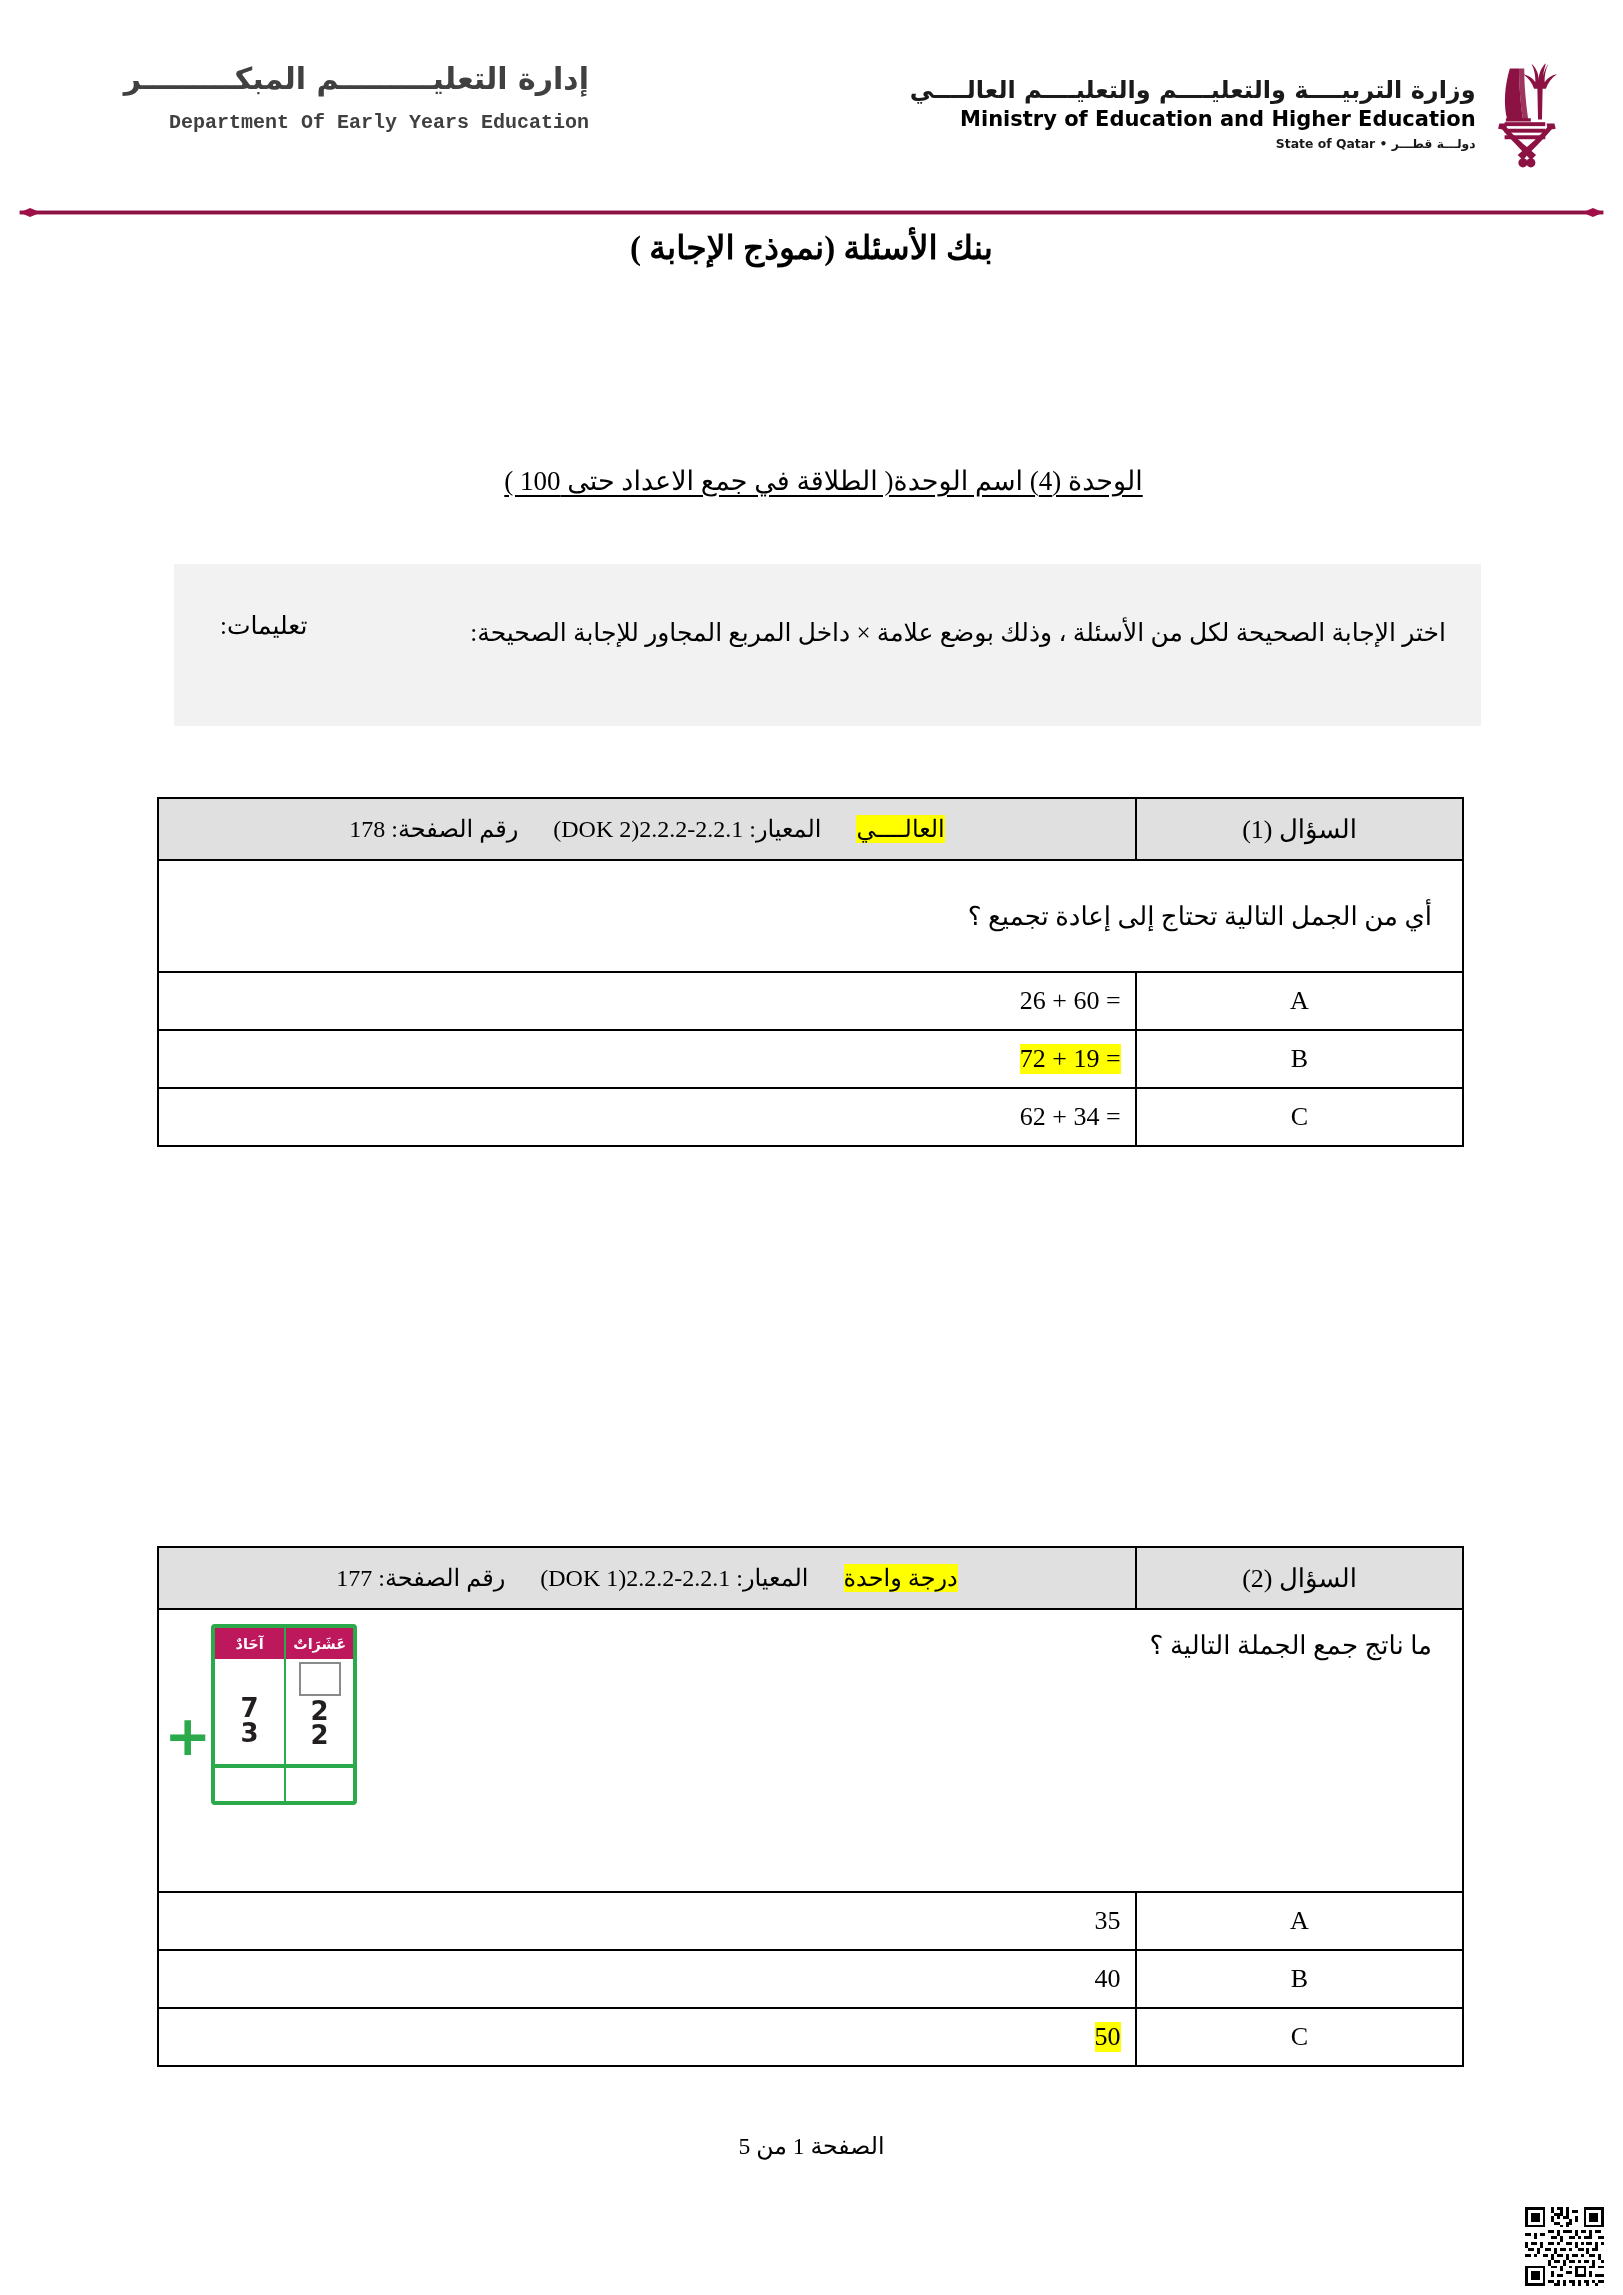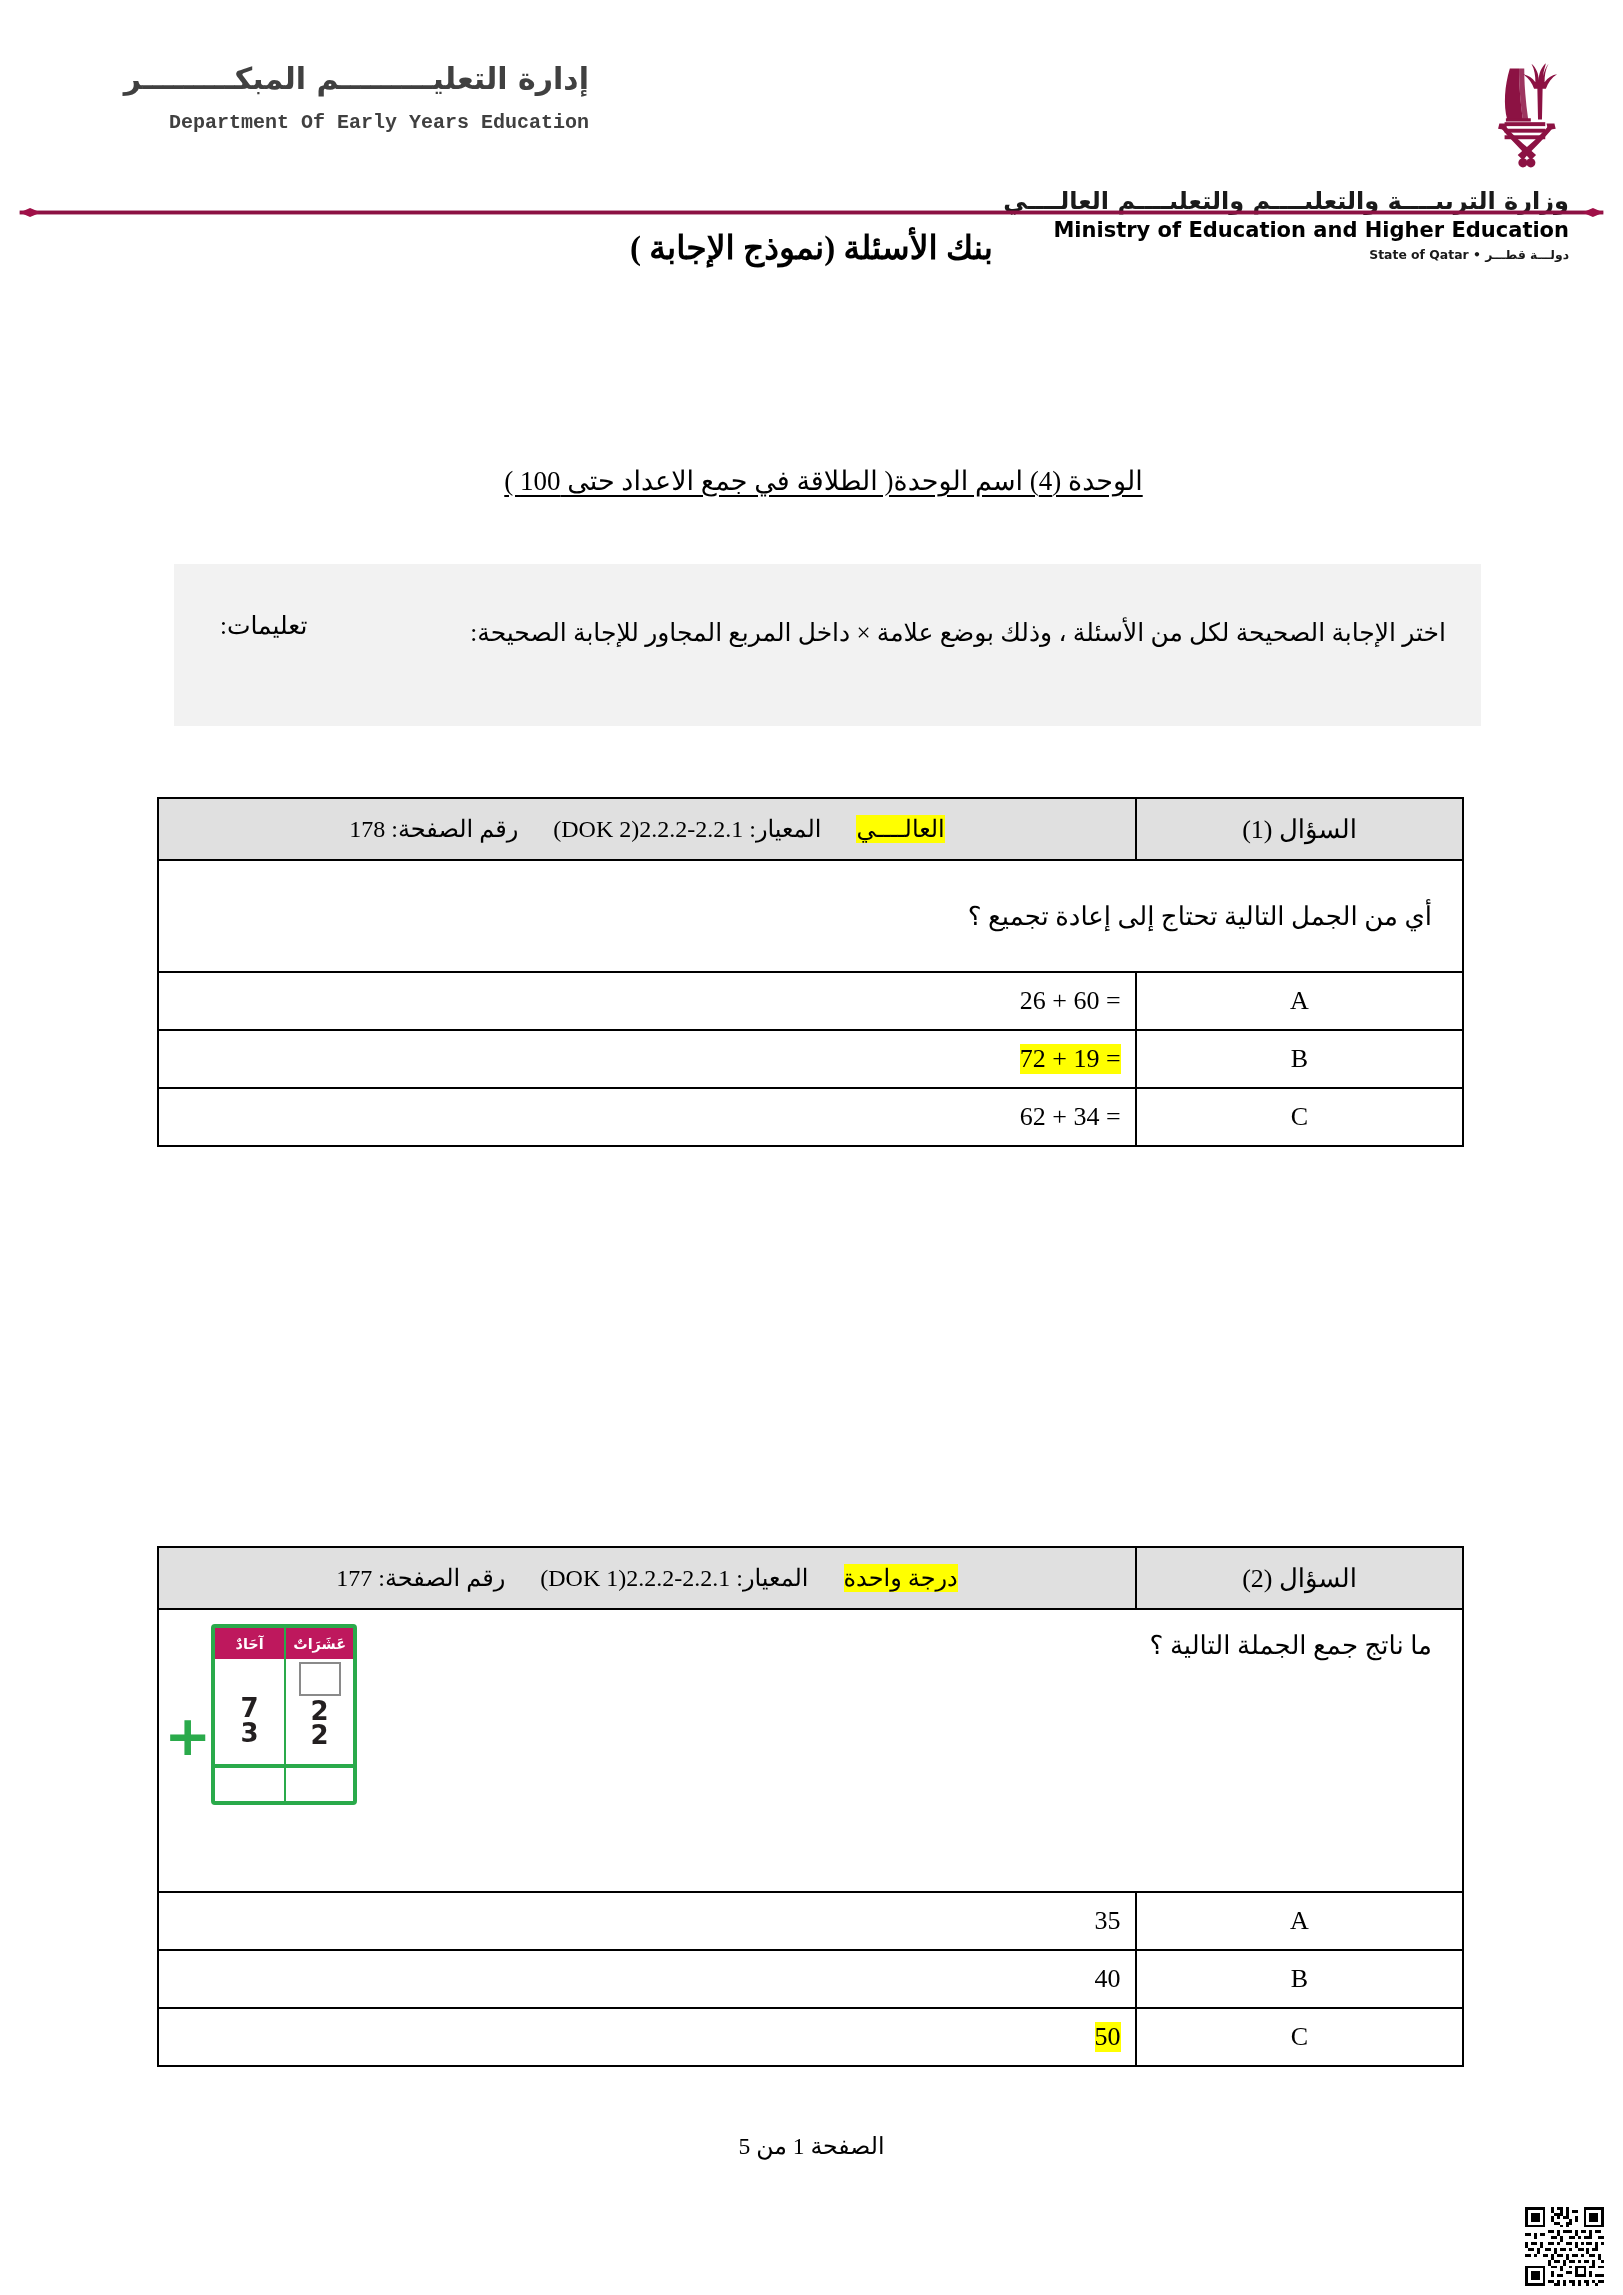--- a/index.html
+++ b/index.html
@@ -50,21 +50,22 @@
     direction: ltr;
     margin-top: 14.4px;
     white-space: nowrap;
   }
 
   .hdr-right {
     position: absolute;
     right: 54px;
     top: 14.4px;
     display: flex;
-    flex-direction: column;
+    flex-direction: row;
+    align-items: center;
     gap: 14.4px;
   }
   .hdr-right-text {
     text-align: right;
     direction: rtl;
   }
   .hdr-right-text .l1 {
     font-family: "DejaVu Sans", sans-serif;
     font-size: 24px;
     font-weight: bold;

